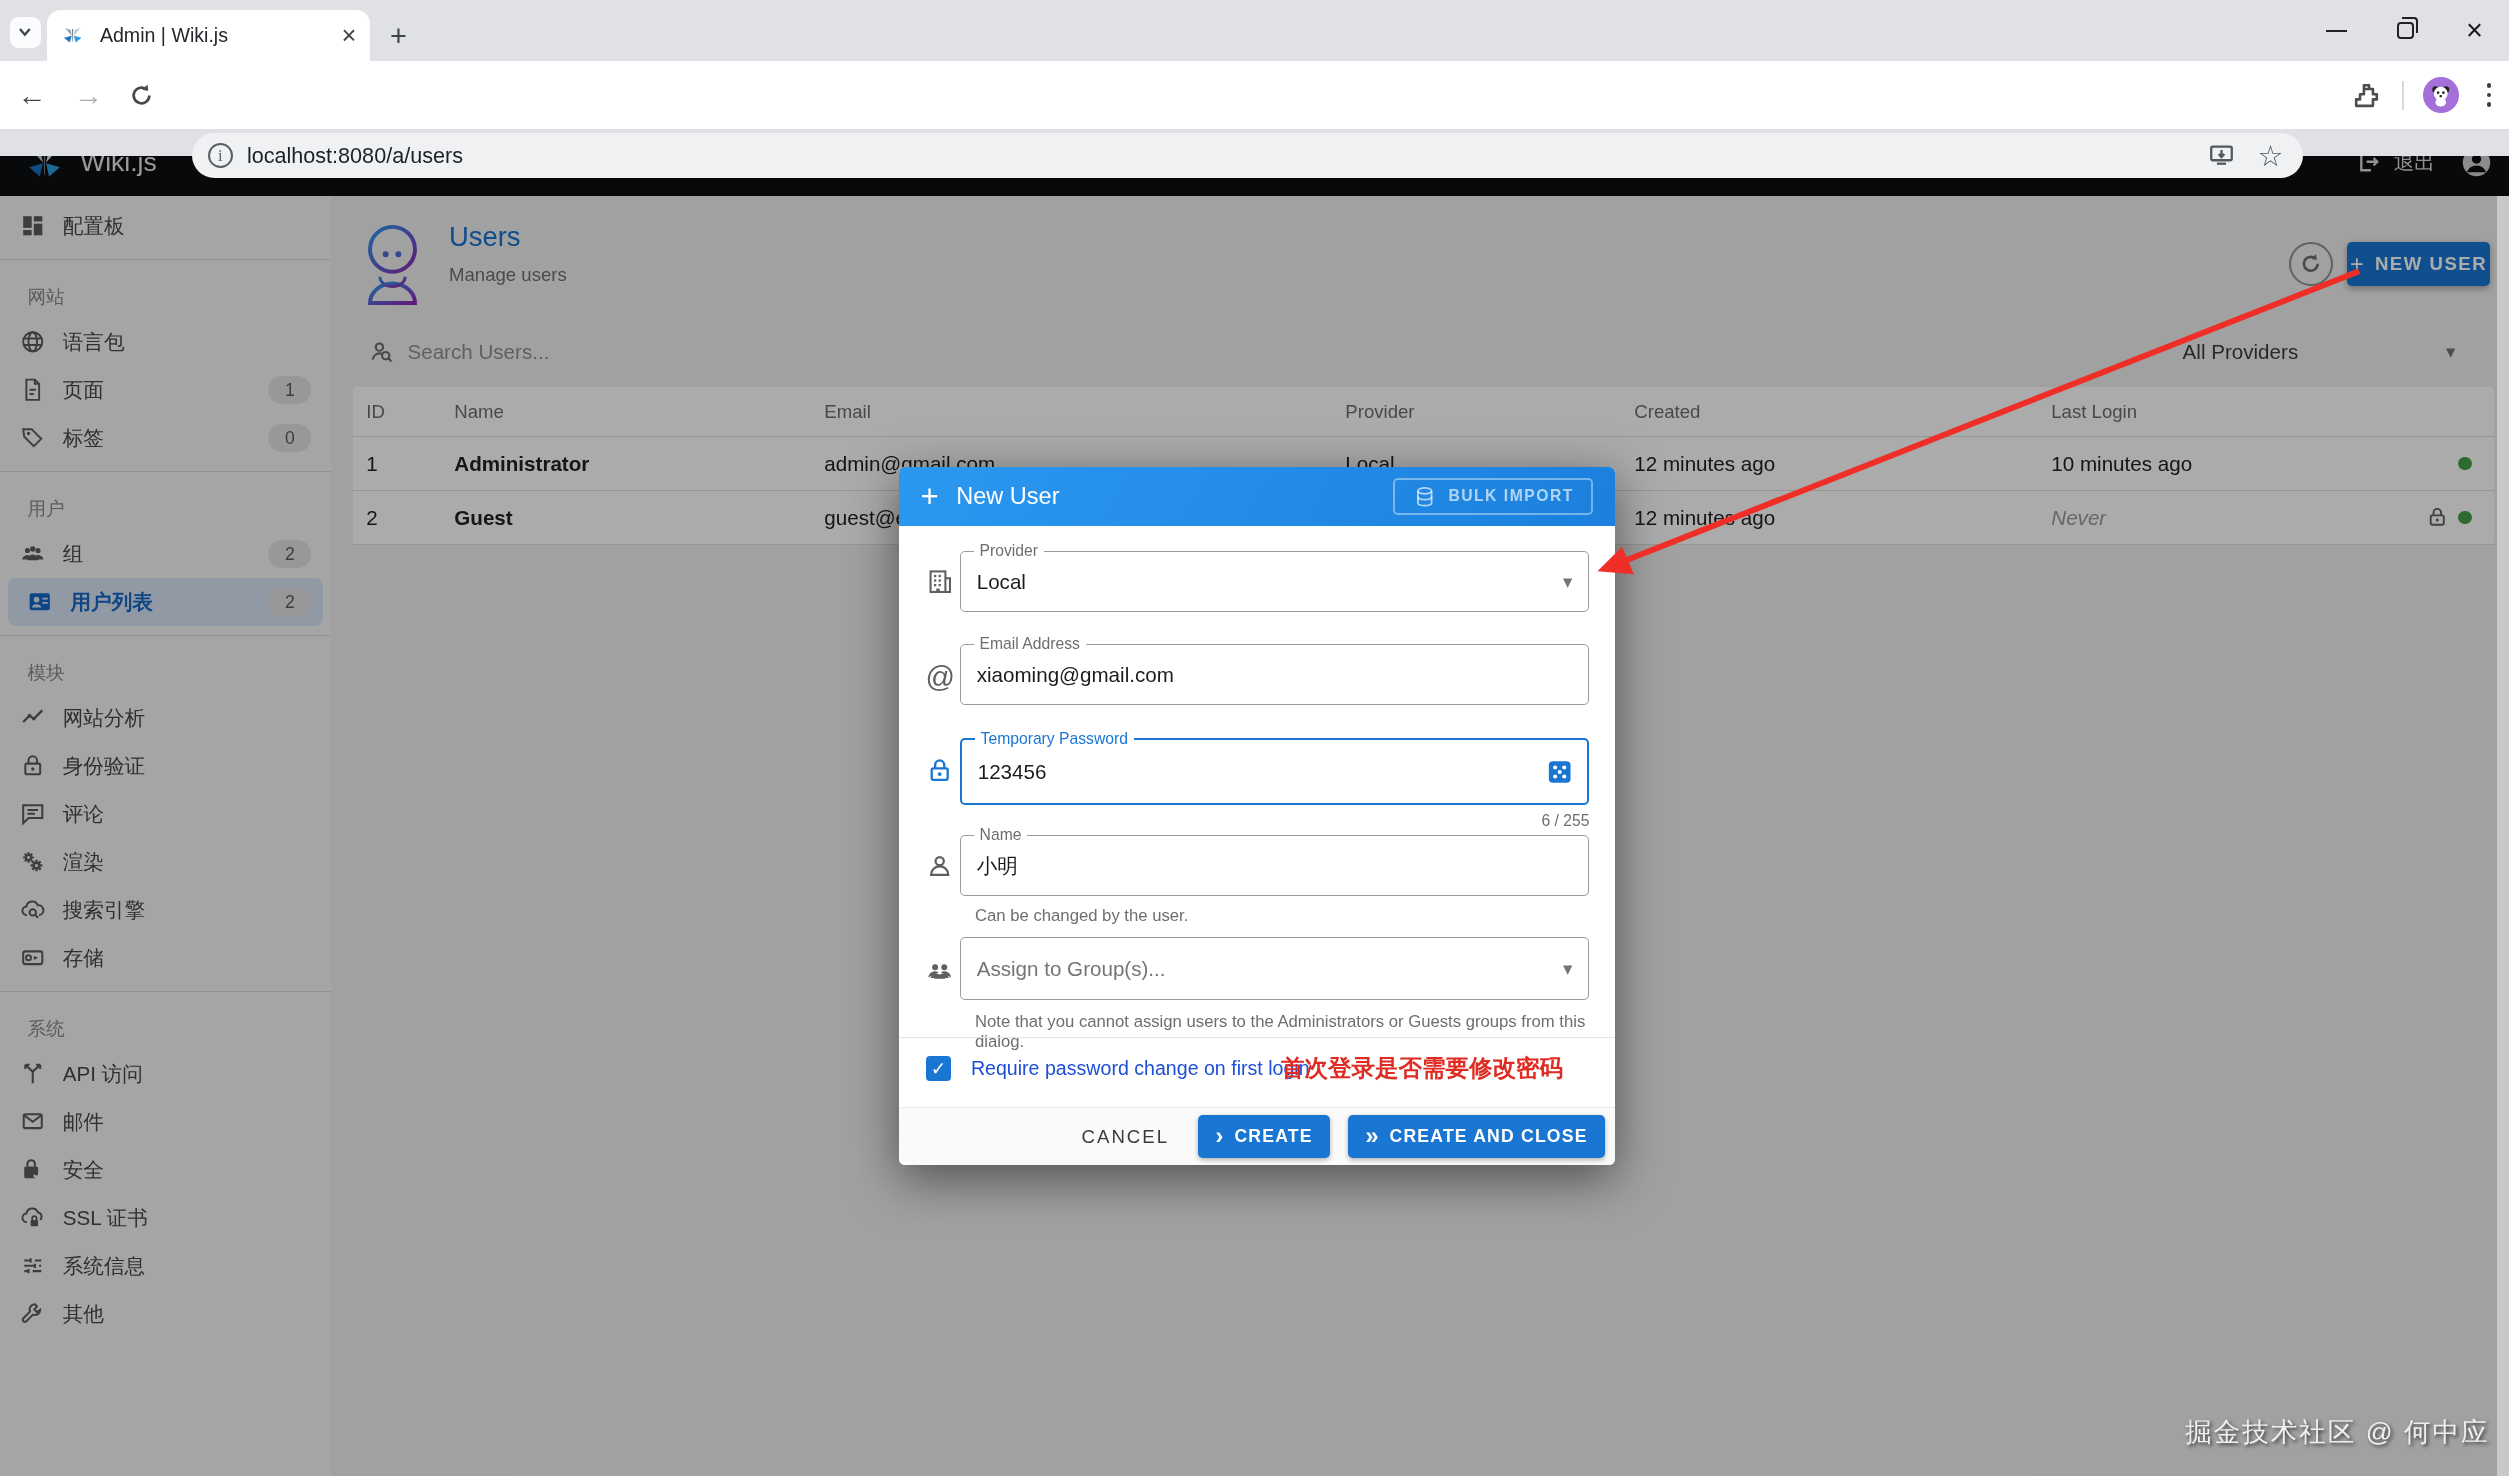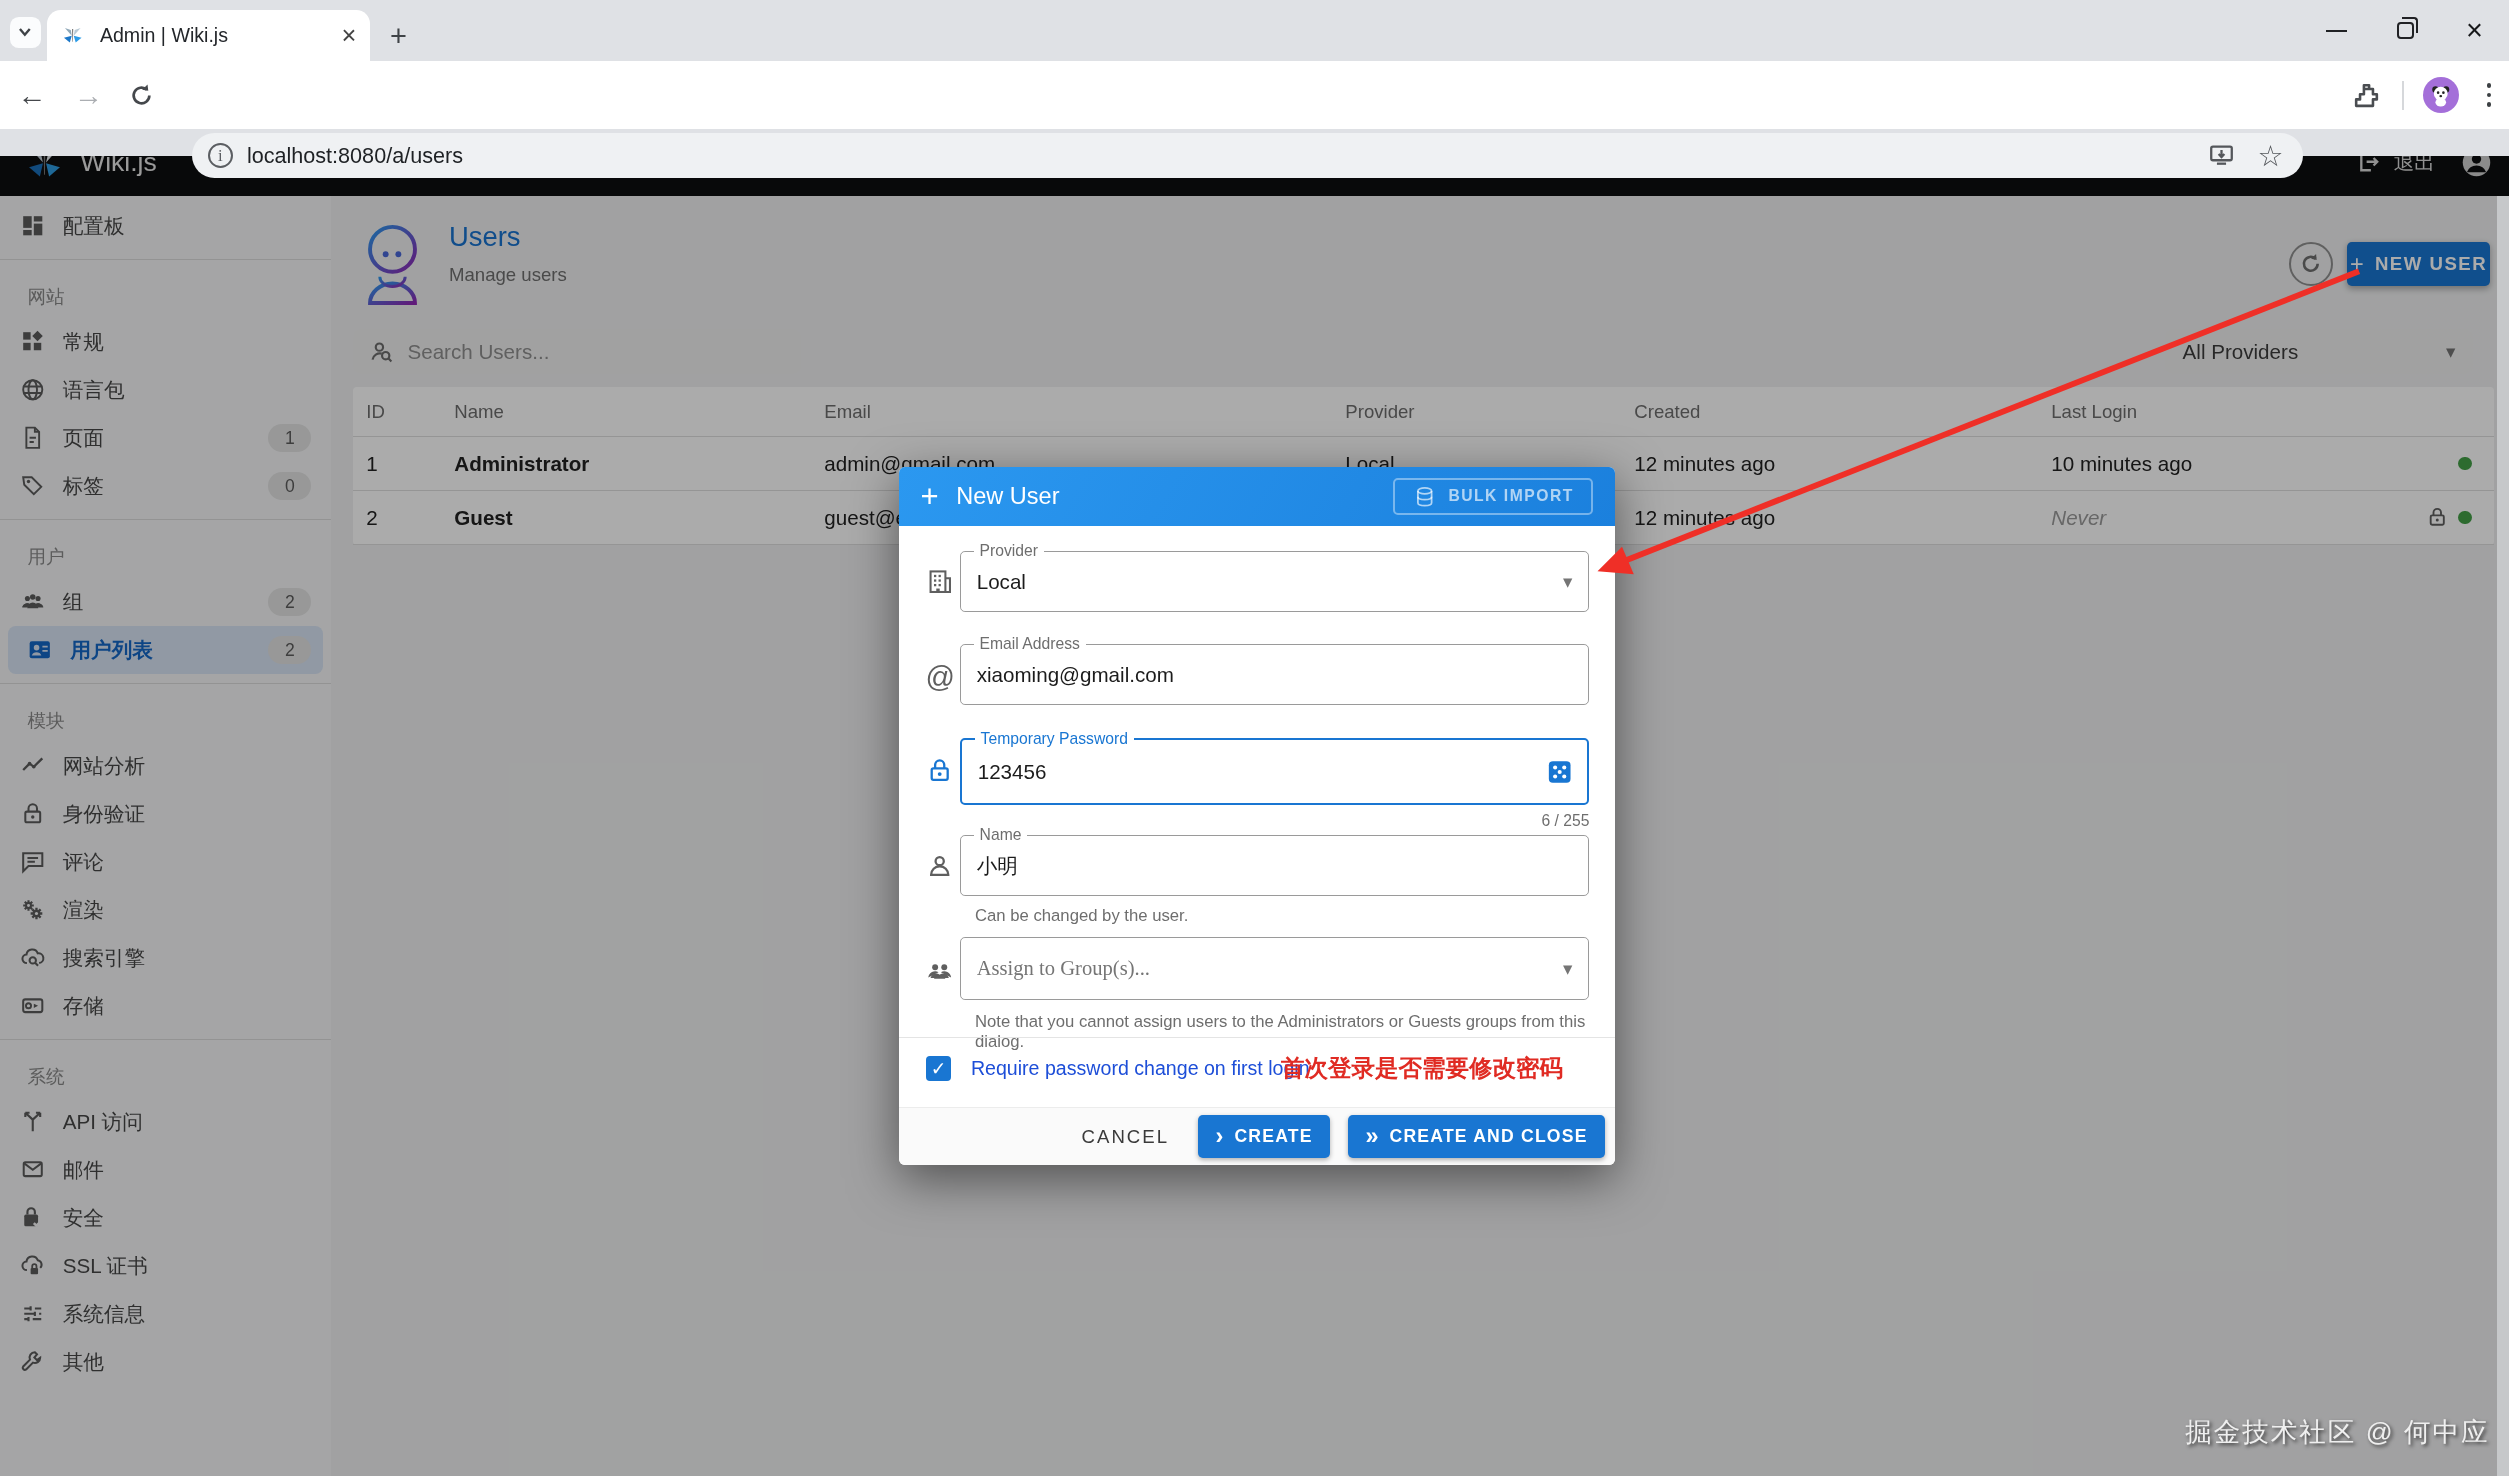--- a/index.html
+++ b/index.html
@@ -260,31 +260,20 @@
             <rect x="13" y="3" width="8" height="5"></rect>
             <rect x="3" y="16" width="8" height="5"></rect>
             <rect x="13" y="10" width="8" height="11"></rect>
           </g>
         </svg>
       <span class="side-label">配置板</span>
     </div>
     <div class="side-divider"></div>
 
     <div class="side-section">网站</div>
-    <div class="side-item">
-      <svg class="ic" viewBox="0 0 24 24">
-          <g fill="#5c5c5c">
-            <rect x="3" y="3" width="7" height="7"></rect>
-            <rect x="3" y="13" width="7" height="7"></rect>
-            <rect x="13" y="13" width="7" height="7"></rect>
-            <rect x="13" y="3" width="7" height="7" transform="rotate(45 16.5 6.5)"></rect>
-          </g>
-        </svg>
-      <span class="side-label">常规</span>
-    </div>
     <div class="side-item">
       <svg class="ic" viewBox="0 0 24 24">
           <g fill="none" stroke="#5c5c5c" stroke-width="1.8">
             <circle cx="12" cy="12" r="9"></circle>
             <ellipse cx="12" cy="12" rx="4" ry="9"></ellipse>
             <path d="M3.5 9h17 M3.5 15h17"></path>
           </g>
         </svg>
       <span class="side-label">语言包</span>
     </div>
@@ -612,21 +601,21 @@
     <svg class="dlg-ic" style="top:490px" viewBox="0 0 24 24">
         <g fill="#5f5f5f">
           <circle cx="8" cy="9" r="2.6"></circle>
           <circle cx="16" cy="9" r="2.6"></circle>
           <path d="M2 18a6 6 0 0 1 9-4.6 M22 18a6 6 0 0 0-9-4.6"></path>
           <path d="M4 18.5a5 5 0 0 1 8-3l-3 3z"></path>
           <path d="M20 18.5a5 5 0 0 0-8-3l3 3z"></path>
           <path d="M7 19a5.3 5.3 0 0 1 10 0z"></path>
         </g>
       </svg>
-    <div class="fld" style="top:470px; height:63px;font-family:Liberation Serif, serif;">
+    <div class="fld" style="top:470px; height:63px;">
       <input class="fld-input" style="color: rgb(117, 117, 117);" placeholder="Assign to Group(s)...">
       <span class="caret">▾</span>
     </div>
     <div class="fld-hint" style="top:545px;">Note that you cannot assign users to the Administrators or Guests groups from this dialog.</div>
 
     <div class="dlg-divider"></div>
 
     <div class="chk-row">
       <span class="checkbox">
           <span>✓</span>

